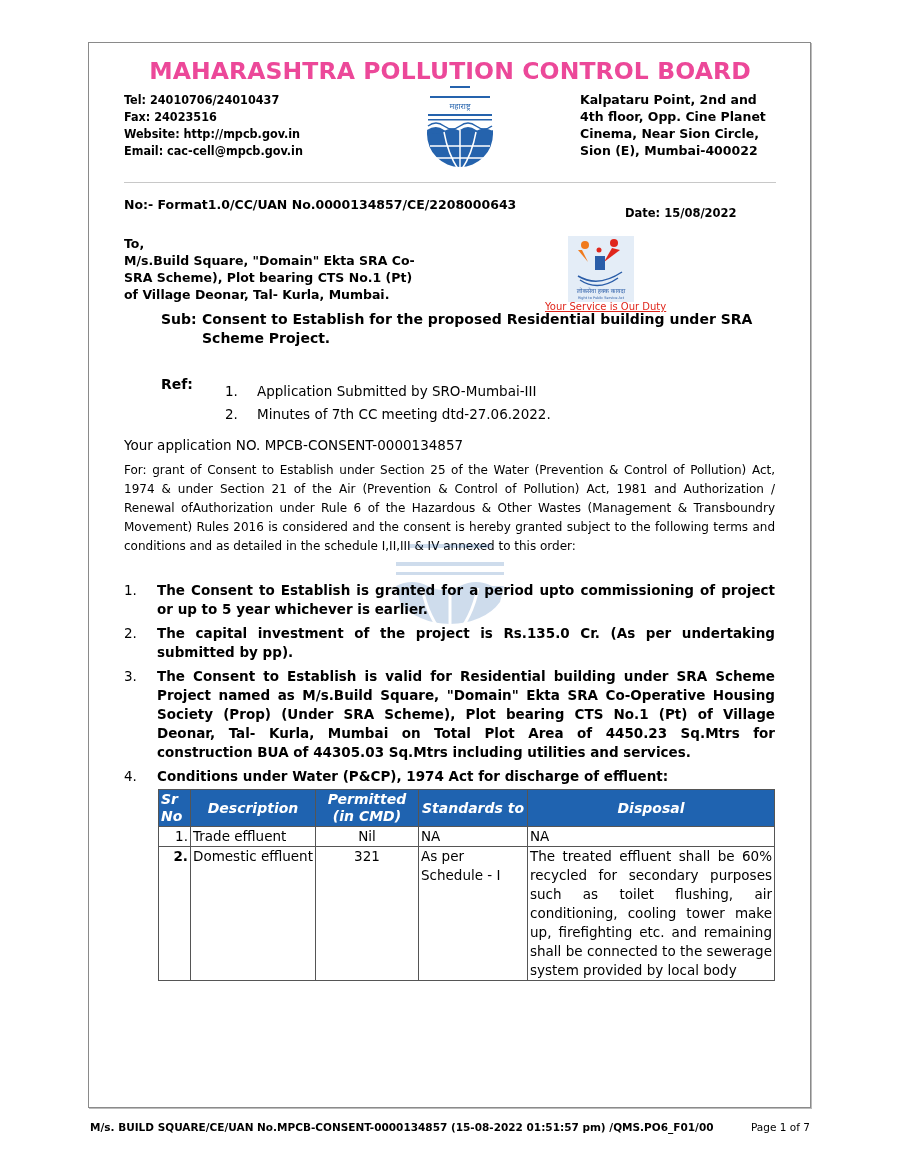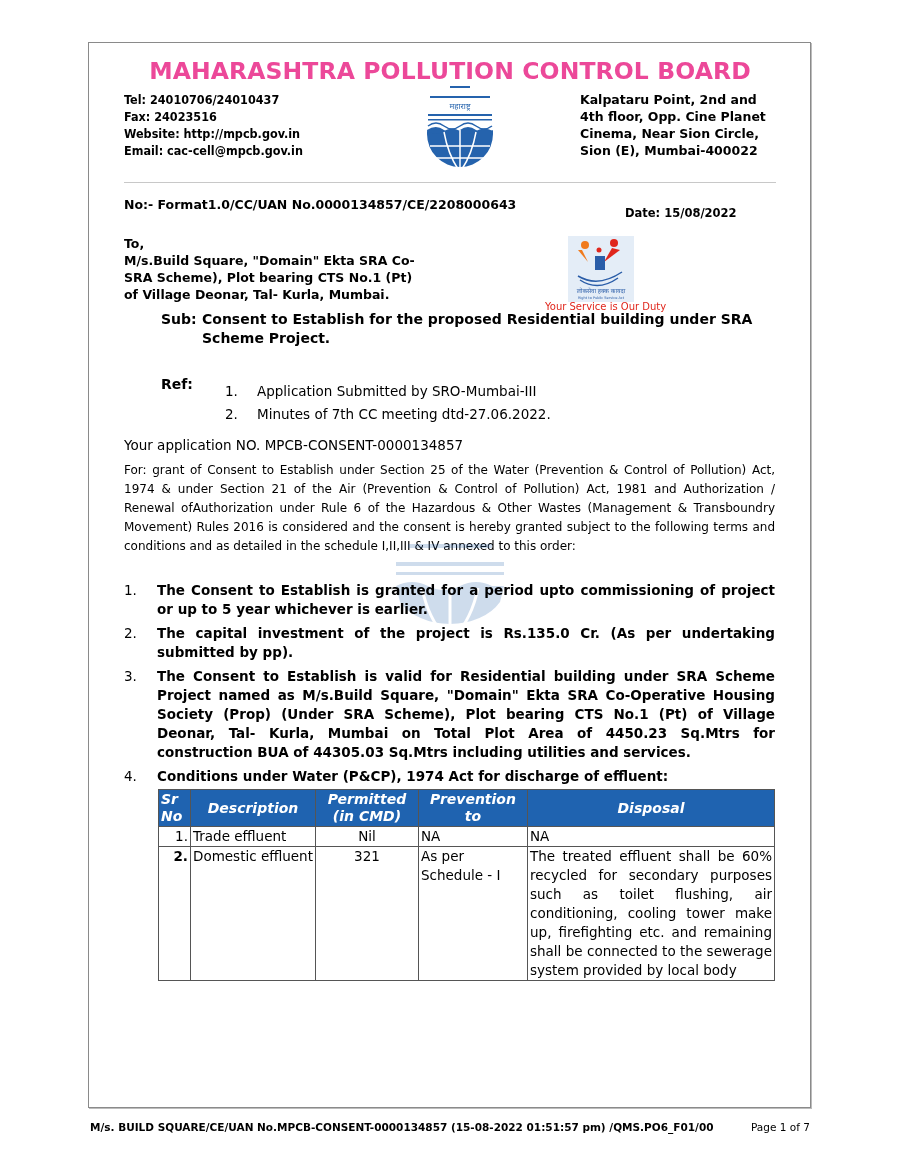--- a/index.html
+++ b/index.html
@@ -7,21 +7,21 @@
     .frame { position:absolute; left:88px; top:42px; width:723px; height:1066px; border:1px solid #8a8a8a; box-shadow:1px 1px 0 #bcbcbc; box-sizing:border-box; }
     .title { position:absolute; left:88px; width:724px; top:57px; text-align:center; font-family:"DejaVu Sans", sans-serif; font-weight:bold; font-size:23.5px; color:#ec4899; letter-spacing:0.1px; }
     .contact { position:absolute; left:124px; top:91px; font-weight:bold; font-size:12.5px; line-height:17px; font-family:"DejaVu Sans Condensed","DejaVu Sans", sans-serif; }
     .address { position:absolute; left:580px; top:91px; font-weight:bold; font-size:12.5px; line-height:17px; }
     .logo { position:absolute; left:424px; top:84px; width:72px; height:90px; }
     .sep { position:absolute; left:124px; top:182px; width:652px; height:1px; background:#c8c8c8; }
     .refno { position:absolute; left:124px; top:196px; font-weight:bold; font-size:12.5px; line-height:17px; }
     .date { position:absolute; left:625px; top:206px; font-weight:bold; font-size:11.5px; }
     .to { position:absolute; left:124px; top:235px; font-weight:bold; font-size:12.5px; line-height:17px; width:300px; }
     .rtps { position:absolute; left:568px; top:236px; width:66px; height:66px; background:#e4edf7; }
-    .rtps-caption { position:absolute; left:545px; top:301px; font-size:10px; color:#e0261c; }
+    .rtps-caption { position:absolute; left:545px; top:301px; font-size:10px; color:#e0261c;text-decoration:underline; }
     .sub { position:absolute; left:161px; top:310px; font-weight:bold; font-size:14px; line-height:19px; width:620px; }
     .sub .lbl { position:absolute; left:0; top:0; }
     .sub .txt { margin-left:41px; display:block; }
     .ref { position:absolute; left:161px; top:376px; font-size:14px; }
     .ref .lbl { position:absolute; left:0; top:0; font-weight:bold; }
     .ref ol { list-style:none; margin:0; padding:0; position:absolute; left:64px; top:4px; width:500px; font-size:13.5px; line-height:23px; }
     .ref li .n { display:inline-block; width:32px; }
     .app { position:absolute; left:124px; top:437px; font-size:13.5px; }
     .para { position:absolute; left:124px; top:461px; width:651px; font-size:12px; line-height:19px; text-align:justify; }
     .watermark { position:absolute; left:388px; top:540px; width:124px; height:100px; opacity:0.22; }
@@ -130,21 +130,21 @@
   <li><span class="n">3.</span><span>The Consent to Establish is valid for Residential building under SRA Scheme Project named as M/s.Build Square, "Domain" Ekta SRA Co-Operative Housing Society (Prop) (Under SRA Scheme), Plot bearing CTS No.1 (Pt) of Village Deonar, Tal- Kurla, Mumbai on Total Plot Area of 4450.23 Sq.Mtrs for construction BUA of 44305.03 Sq.Mtrs including utilities and services.</span></li>
   <li><span class="n">4.</span><span>Conditions under Water (P&amp;CP), 1974 Act for discharge of effluent:</span></li>
 </ol>
 
 <table class="eff">
   <thead>
     <tr>
       <th class="c-sr" style="text-align:left">Sr No</th>
       <th class="c-desc">Description</th>
       <th class="c-perm">Permitted (in CMD)</th>
-      <th class="c-std">Prevention to</th>
+      <th class="c-std">Standards to</th>
       <th>Disposal</th>
     </tr>
   </thead>
   <tbody>
     <tr>
       <td class="c-sr">1.</td>
       <td>Trade effluent</td>
       <td class="c-perm">Nil</td>
       <td>NA</td>
       <td>NA</td>

